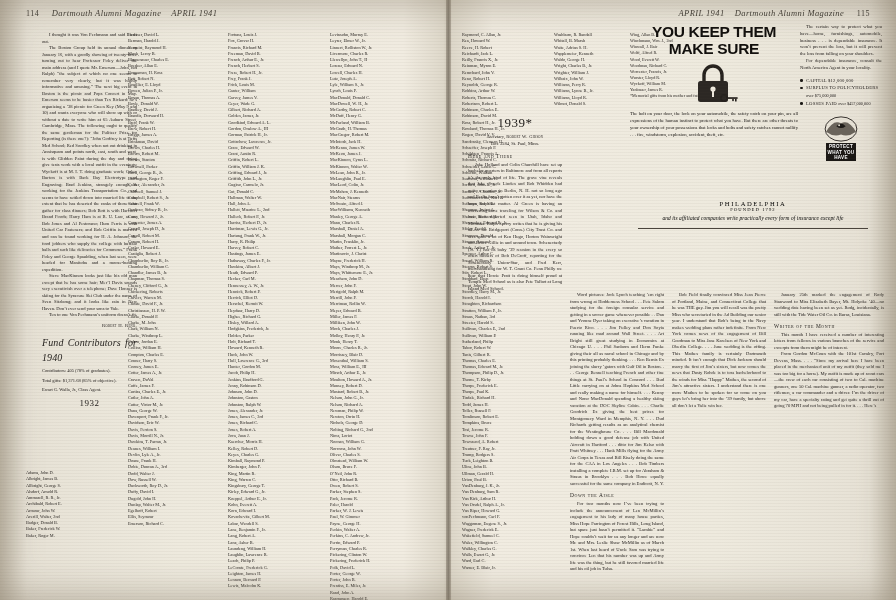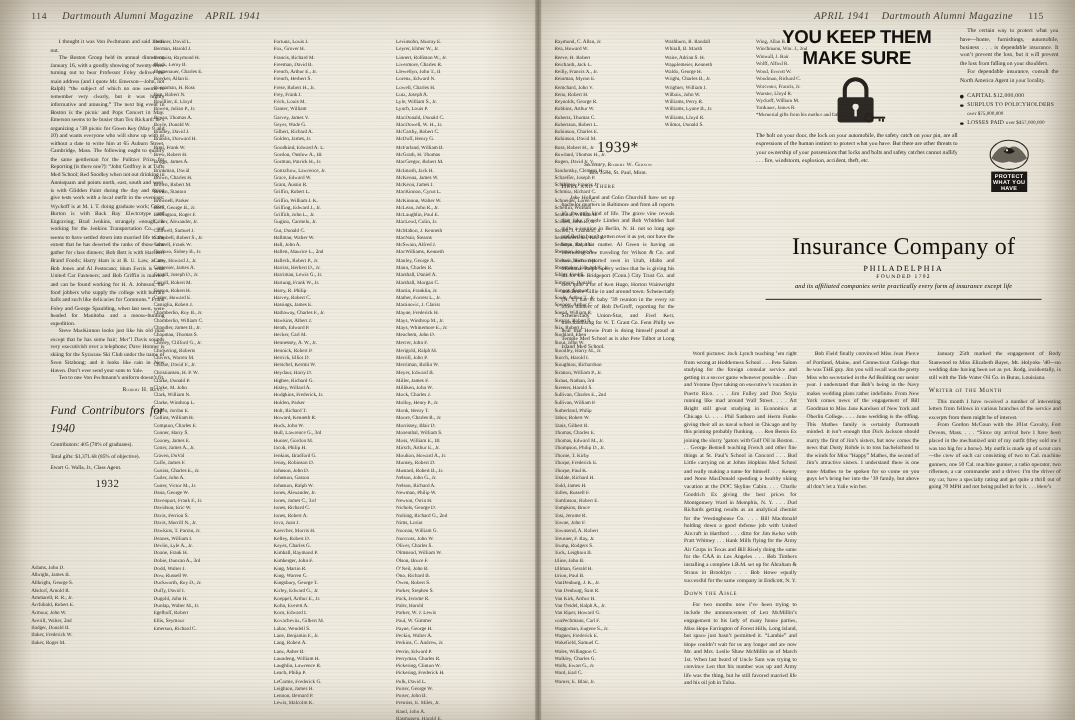--- a/index.html
+++ b/index.html
@@ -589,21 +589,20 @@
       </svg>
       <div class="seal-txt">
         <span>PROTECT</span><br>
         <span>WHAT YOU</span><br>
         <span>HAVE</span>
       </div>
     </div>
   </div>
 
   <div class="ad-body" style="text-align:center;width:266px;left:620px;top:196px;">
-    <div class="ad-name">Insurance Company of</div>
     <div class="ad-city">PHILADELPHIA</div>
     <div class="ad-found">FOUNDED 1792</div>
     <div class="ad-tag">and its affiliated companies write practically every form of insurance except life</div>
     <hr class="ad-rule">
   </div>
 
   <div class="grain"></div>
   <div class="edge"></div>
 </div>
 

